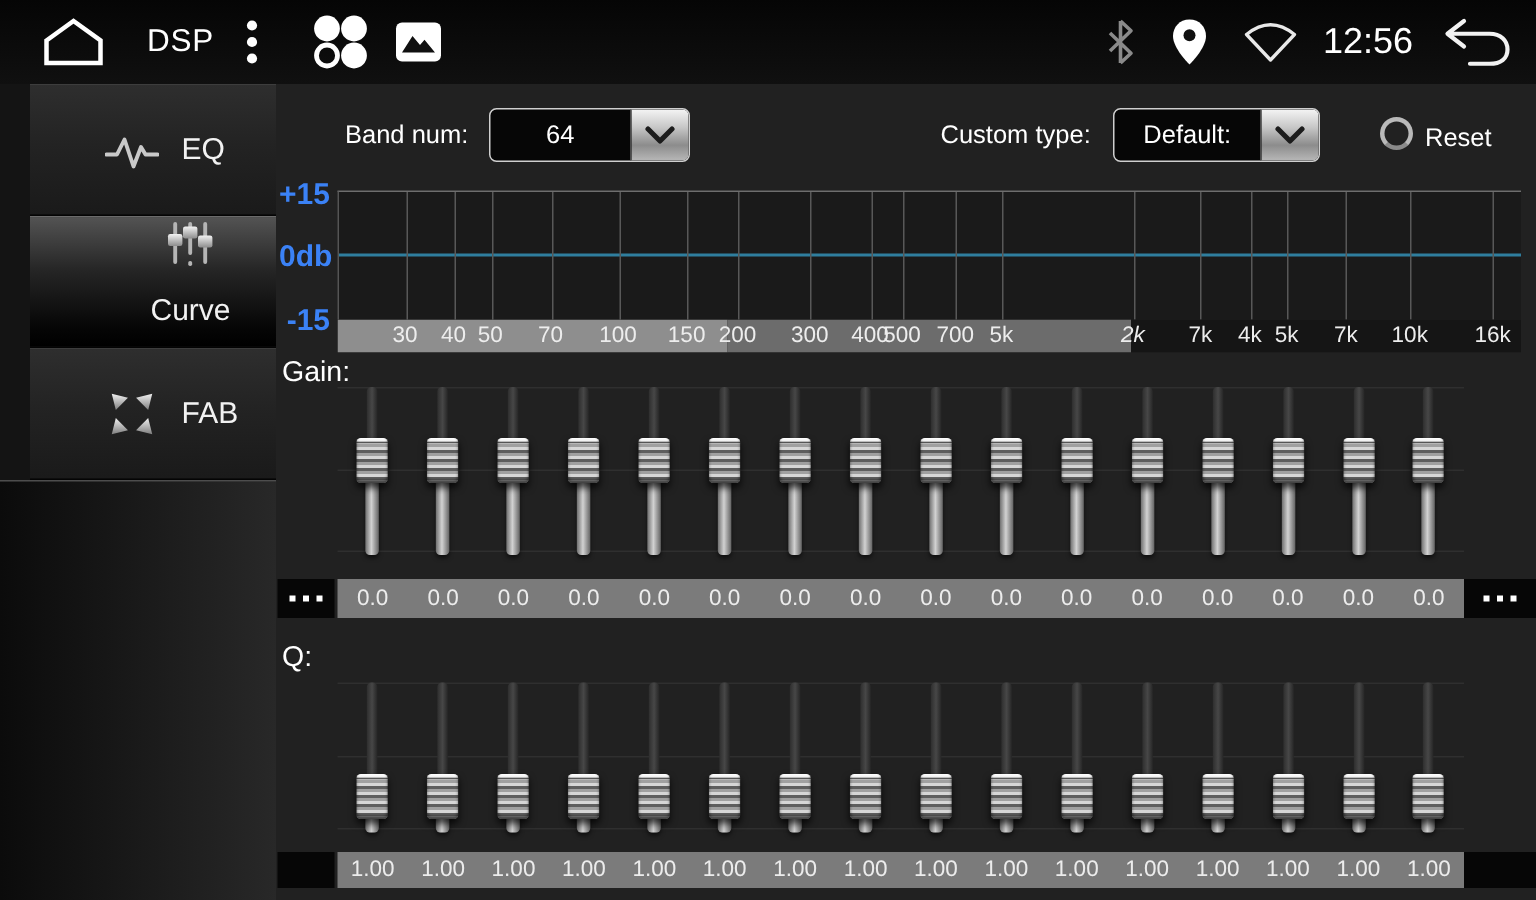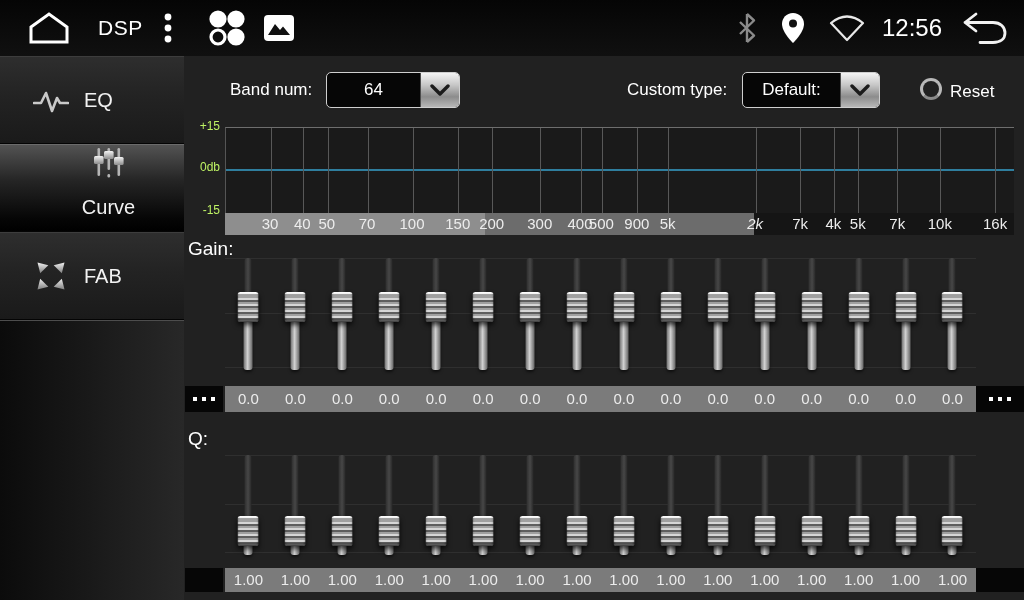--- a/index.html
+++ b/index.html
@@ -9,38 +9,38 @@
   
   #statusbar{position:absolute;left:0;top:0;width:1024px;height:56px;background:linear-gradient(180deg,#050505,#101010);border-bottom:1px solid #262626;display:flex;align-items:center;}
   .sb-left{display:flex;align-items:center;}
   .sb-right{display:flex;align-items:center;margin-left:auto;}
   .sb-title{color:#fff;font-size:21px;margin-left:26px;letter-spacing:.5px;}
   .sb-time{color:#fff;font-size:24px;margin-left:16px;}
   .icn{display:block;}
 
   
   #sidebar{position:absolute;left:0;top:56px;width:184px;height:544px;background:#141414;display:flex;flex-direction:column;border-right:1px solid #000;}
-  .side-item{height:88px;display:flex;align-items:center;padding-left:33px;box-sizing:border-box;gap:15px;
+  .side-item{height:88px;display:flex;align-items:center;padding-left:50px;box-sizing:border-box;gap:15px;
     background:linear-gradient(180deg,#2e2e2e 0%,#232323 45%,#1a1a1a 100%);
-    border-top:1px solid #3d3d3d;border-bottom:1px solid #040404;cursor:pointer;}
+    border-top:1px solid #3d3d3d;border-bottom:1px solid #040404;cursor:pointer;margin-left:20px;}
   .side-item.selected{background:linear-gradient(180deg,#535353 0%,#262626 40%,#060606 85%,#000 100%);border-top:1px solid #6b6b6b;flex-direction:column;}
   .side-item .lbl{color:#f2f2f2;font-size:20px;}
   .side-rest{flex:1;background:linear-gradient(90deg,#0b0b0b,#282828);border-top:1px solid #4d4d4d;}
 
   
   #main{position:absolute;left:184px;top:56px;width:840px;height:544px;background:#212121;}
 
   .ctl-label{position:absolute;color:#fff;font-size:17px;line-height:36px;top:16px;}
   .dropdown{position:absolute;top:16px;height:36px;background:#060606;border:1px solid #cfcfcf;border-radius:5px;box-sizing:border-box;display:flex;cursor:pointer;}
   .dd-value{flex:1;color:#fff;font-size:17px;line-height:34px;text-align:center;padding:0 4px;}
   .dd-btn{width:38px;border-left:1px solid #4a4a4a;border-radius:0 4px 4px 0;background:linear-gradient(180deg,#f4f4f4 0%,#c7c7c7 35%,#8c8c8c 70%,#b7b7b7 100%);display:flex;align-items:center;justify-content:center;}
   .radio{position:absolute;top:22px;width:22px;height:22px;border-radius:50%;border:3px solid #b9b9b9;border-bottom-color:#8a8a8a;box-sizing:border-box;background:transparent;cursor:pointer;}
 
   
-  .y-label{position:absolute;width:34px;text-align:right;color:#bef264;font-size:12px;}
+  .y-label{position:absolute;width:34px;text-align:right;color:#3b82f6;font-size:20px;font-weight:bold;}
   #plot{position:absolute;left:41px;top:71px;width:789px;height:86px;background:#1a1a1a;border-top:1px solid #6e6e6e;border-left:1px solid #555;box-sizing:border-box;}
   .vgrid{position:absolute;top:0;bottom:0;width:1px;background:#585858;}
   #curve-line{position:absolute;left:0;width:100%;height:2px;top:41px;}
   #freq-strip{position:absolute;left:41px;top:157px;width:789px;height:22px;overflow:hidden;}
   .seg{position:absolute;top:0;bottom:0;}
   .freq-lbl{position:absolute;transform:translateX(-50%);color:#ededed;font-size:15px;line-height:22px;white-space:nowrap;}
 
   
   .row-label{position:absolute;left:4px;color:#fff;font-size:19px;}
   .slider-zone{position:absolute;left:41px;width:751px;}
@@ -201,21 +201,21 @@
         <div class="freq-lbl" style="left: 5.7%;">30</div>
         <div class="freq-lbl" style="left: 9.8%;">40</div>
         <div class="freq-lbl" style="left: 12.9%;">50</div>
         <div class="freq-lbl" style="left: 18%;">70</div>
         <div class="freq-lbl" style="left: 23.7%;">100</div>
         <div class="freq-lbl" style="left: 29.5%;">150</div>
         <div class="freq-lbl" style="left: 33.8%;">200</div>
         <div class="freq-lbl" style="left: 39.9%;">300</div>
         <div class="freq-lbl" style="left: 45%;">400</div>
         <div class="freq-lbl" style="left: 47.7%;">500</div>
-        <div class="freq-lbl" style="left: 52.2%;">900</div>
+        <div class="freq-lbl" style="left: 52.2%;">700</div>
         <div class="freq-lbl" style="left: 56.1%;">5k</div>
         <div class="freq-lbl" style="left: 67.2%; font-style: italic;">2k</div>
         <div class="freq-lbl" style="left: 72.9%;">7k</div>
         <div class="freq-lbl" style="left: 77.1%;">4k</div>
         <div class="freq-lbl" style="left: 80.2%;">5k</div>
         <div class="freq-lbl" style="left: 85.2%;">7k</div>
         <div class="freq-lbl" style="left: 90.6%;">10k</div>
         <div class="freq-lbl" style="left: 97.6%;">16k</div>
       </div>
 

